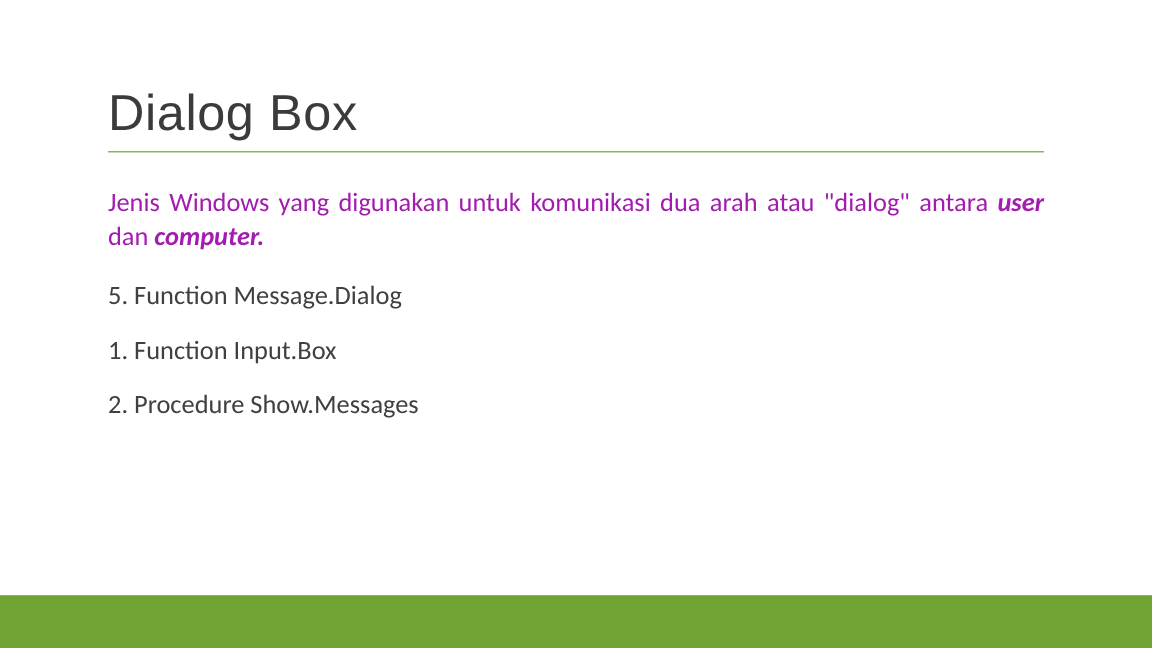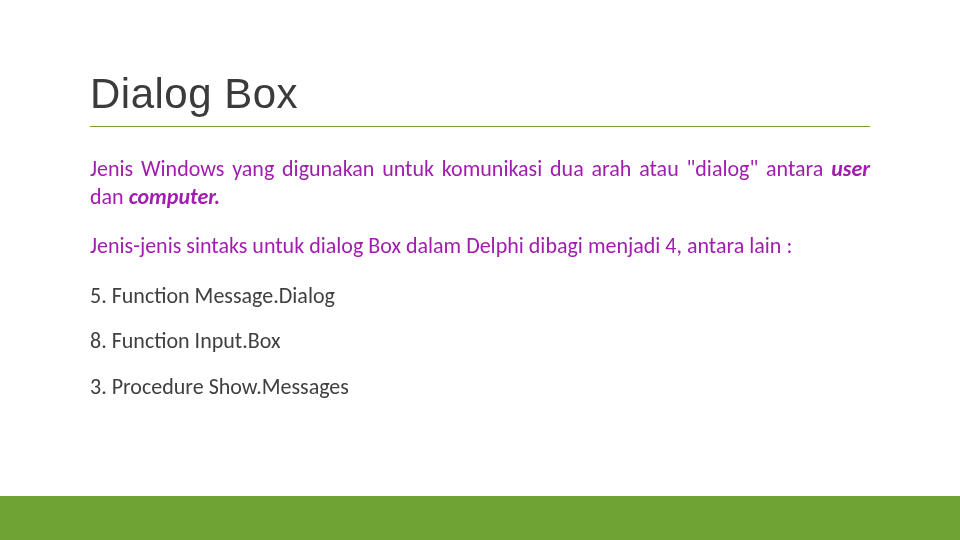--- a/index.html
+++ b/index.html
@@ -50,20 +50,19 @@
 <body>
 
 <div class="slide">
 
   <h1 class="title">Dialog Box</h1>
 
   <p class="para">
     <span>Jenis Windows yang digunakan untuk komunikasi dua arah atau "dialog" antara </span><span class="italic-bold">user</span><span> dan </span><span class="italic-bold">computer.</span>
   </p>
 
-  <p class="para">Jenis-jenis sintaks untuk dialog Box dalam Delphi dibagi menjadi 4, antara lain :</p>
 
   <p class="list-item">5. Function Message.Dialog</p>
-  <p class="list-item">8. Function Input.Box</p>
-  <p class="list-item">3. Procedure Show.Messages</p>
+  <p class="list-item">1. Function Input.Box</p>
+  <p class="list-item">2. Procedure Show.Messages</p>
 
   <div class="bottom-bar"></div>
 </div>
 
 </body></html>

